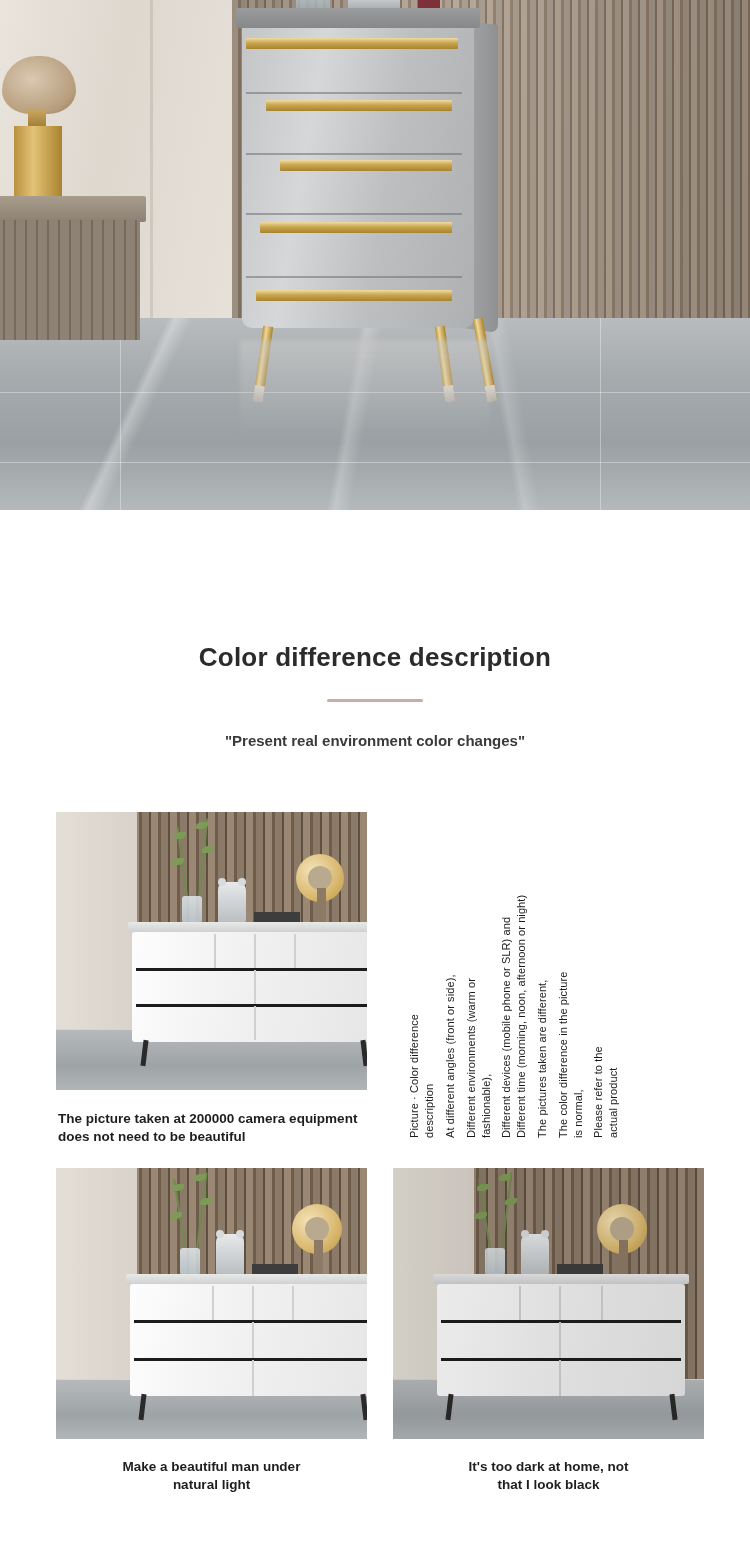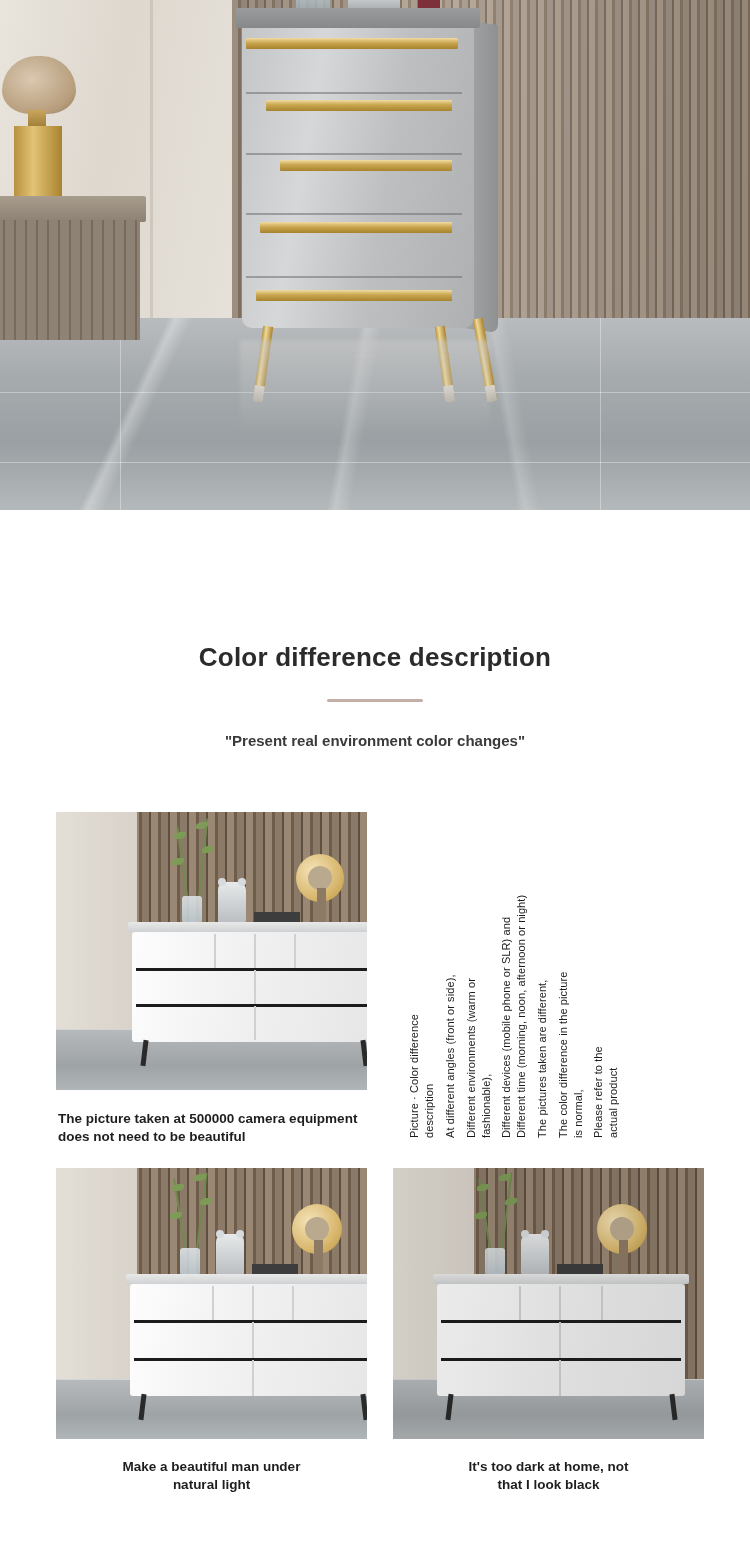--- a/index.html
+++ b/index.html
@@ -415,21 +415,21 @@
   <div class="vcol">The pictures taken are different,</div>
   <div class="vcol">Different devices (mobile phone or SLR) and
 Different time (morning, noon, afternoon or night)</div>
   <div class="vcol">Different environments (warm or
 fashionable),</div>
   <div class="vcol">At different angles (front or side),</div>
   <div class="vcol">Picture · Color difference
 description</div>
 </div>
 
-<div class="caption" style="position:absolute;left:58px;top:1110px;width:350px;white-space:pre-line;">The picture taken at 500000 camera equipment
+<div class="caption" style="position:absolute;left:58px;top:1110px;width:350px;white-space:pre-line;">The picture taken at 200000 camera equipment
 does not need to be beautiful</div>
 
 <div class="photo" style="position:absolute;left:56px;top:1168px;width:311px;height:271px;">
   <div class="p-wall-slat"></div>
   <div class="p-wall-left"></div>
   <div class="p-floor"></div>
 
   <div class="p-ring" style="left:236px;top:36px;width:50px;height:50px;"></div>
   <div class="p-ring-inner" style="left:249px;top:49px;width:24px;height:24px;"></div>
   <div style="position:absolute;left:258px;top:72px;width:9px;height:36px;background:#8d7a64;"></div>

